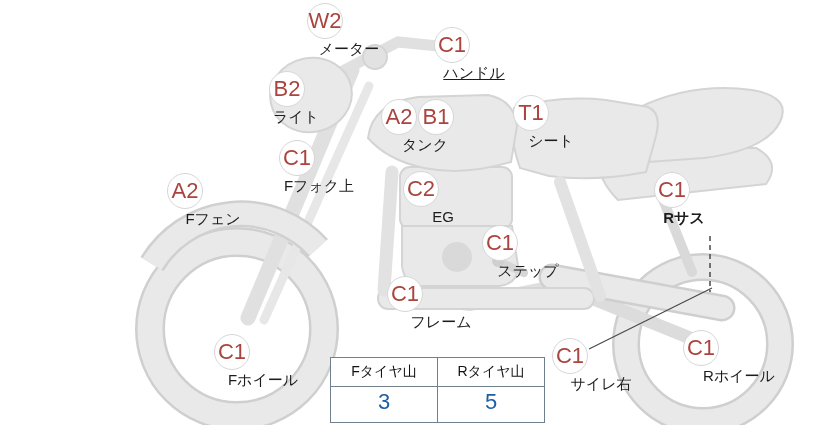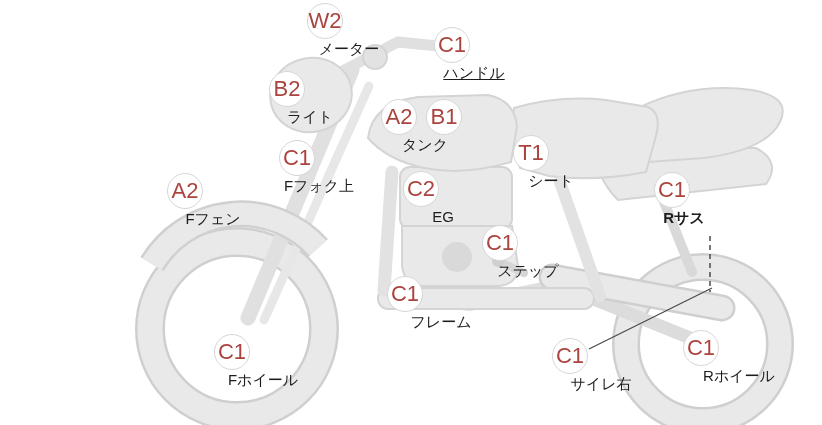--- a/index.html
+++ b/index.html
@@ -23,21 +23,21 @@
     background:#ffffff;
   }
   .sketch{position:absolute;left:0;top:0;}
   .anno{position:absolute;display:flex;}
   .badge{
     width:36px;height:36px;border-radius:50%;
     background:#ffffff;border:1px solid #d6d6d6;
     display:flex;align-items:center;justify-content:center;
     font-size:22px;line-height:1;color:var(--grade);
   }
-  .badge + .badge{margin-left:9px;}
+  .badge + .badge{margin-left:1px;}
   .part-label{
     position:absolute;top:37px;
     transform:translateX(-50%);
     white-space:nowrap;
     font-size:15px;color:#1c1c1c;
   }
   .tire-table{
     position:absolute;left:330px;top:357px;
     border-collapse:collapse;background:#ffffff;
   }
@@ -114,30 +114,30 @@
     <div class="part-label" style="left:42px;">メーター</div>
   </div>
 
   <div class="anno" style="left:434px;top:27px;">
     <span class="badge">C1</span>
     <div class="part-label" style="left:40px;text-decoration:underline;">ハンドル</div>
   </div>
 
   <div class="anno" style="left:249px;top:71px;margin-left:20px;">
     <span class="badge">B2</span>
-    <div class="part-label" style="left:41px;">ライト</div>
+    <div class="part-label" style="left:27px;">ライト</div>
   </div>
 
   <div class="anno" style="left:381px;top:99px;">
     <span class="badge">A2</span>
     <span class="badge">B1</span>
     <div class="part-label" style="left:44px;">タンク</div>
   </div>
 
-  <div class="anno" style="left:513px;top:95px;margin-top:40px;">
+  <div class="anno" style="left:513px;top:95px;">
     <span class="badge">T1</span>
     <div class="part-label" style="left:38px;">シート</div>
   </div>
 
   <div class="anno" style="left:279px;top:140px;">
     <span class="badge">C1</span>
     <div class="part-label" style="left:40px;">Fフォク上</div>
   </div>
 
   <div class="anno" style="left:167px;top:173px;">
@@ -173,14 +173,26 @@
   <div class="anno" style="left:552px;top:338px;">
     <span class="badge">C1</span>
     <div class="part-label" style="left:49px;">サイレ右</div>
   </div>
 
   <div class="anno" style="left:683px;top:330px;">
     <span class="badge">C1</span>
     <div class="part-label" style="left:56px;">Rホイール</div>
   </div>
 
+  <table class="tire-table">
+    <tbody>
+        <tr>
+      <th>Fタイヤ山</th>
+      <th>Rタイヤ山</th>
+    </tr>
+    <tr>
+      <td>3</td>
+      <td>5</td>
+    </tr>
+  </tbody>
+    </table>
 
 </div>
 
 </body></html>

